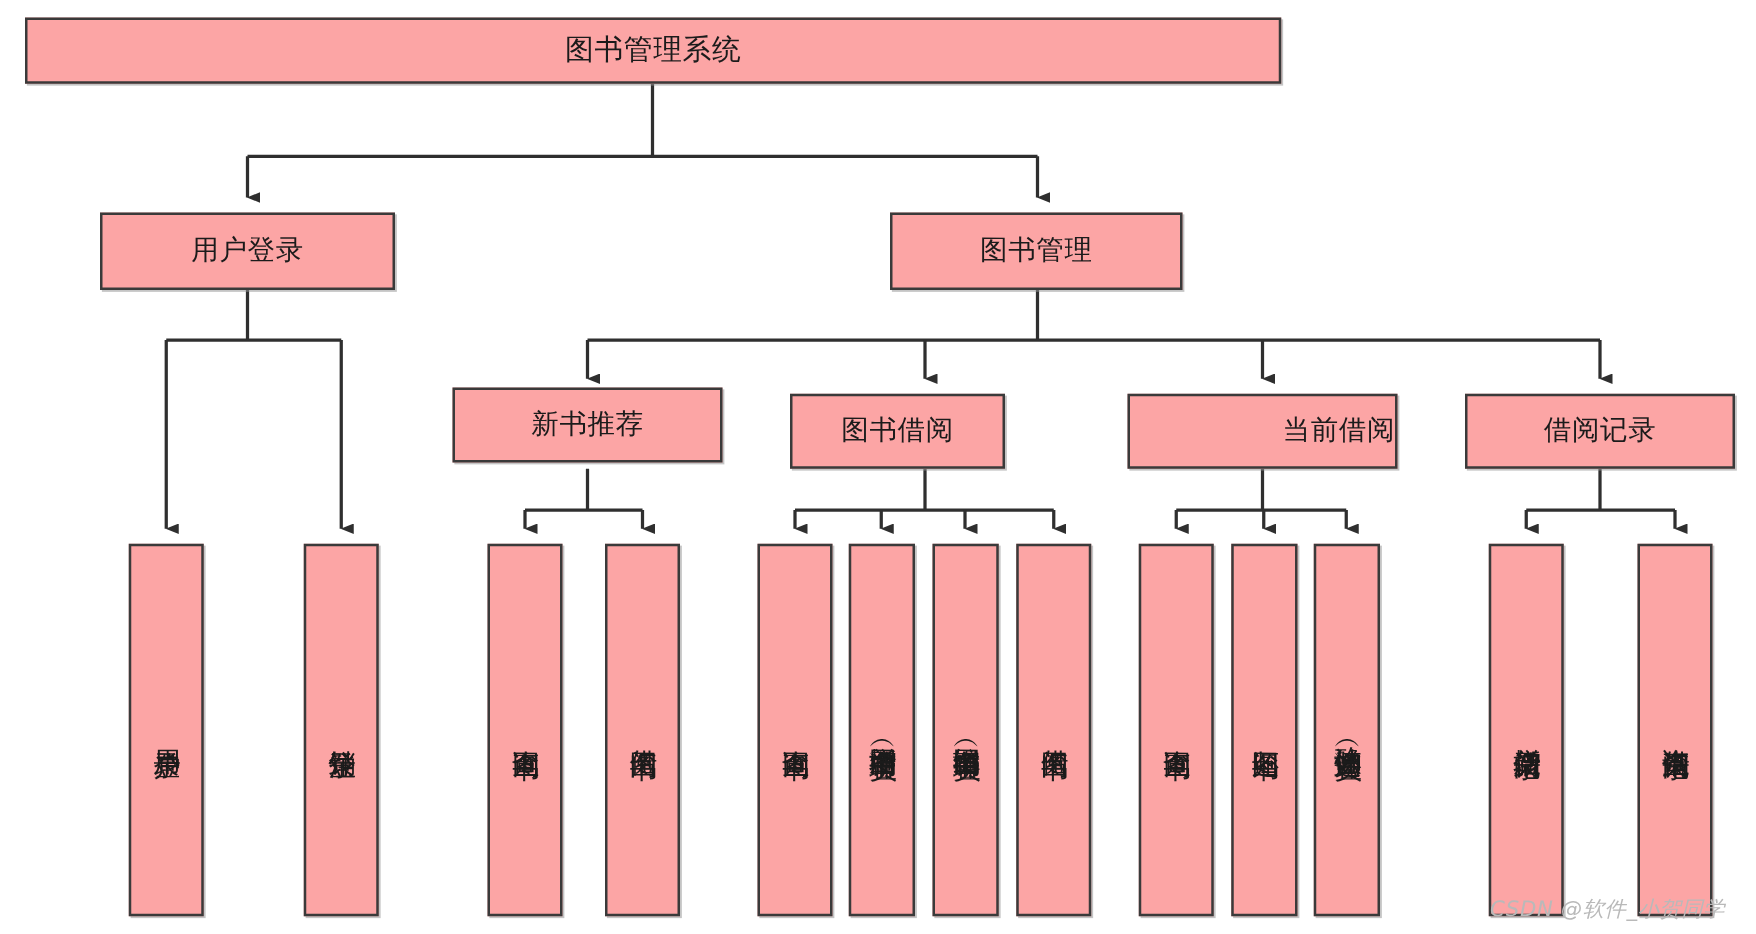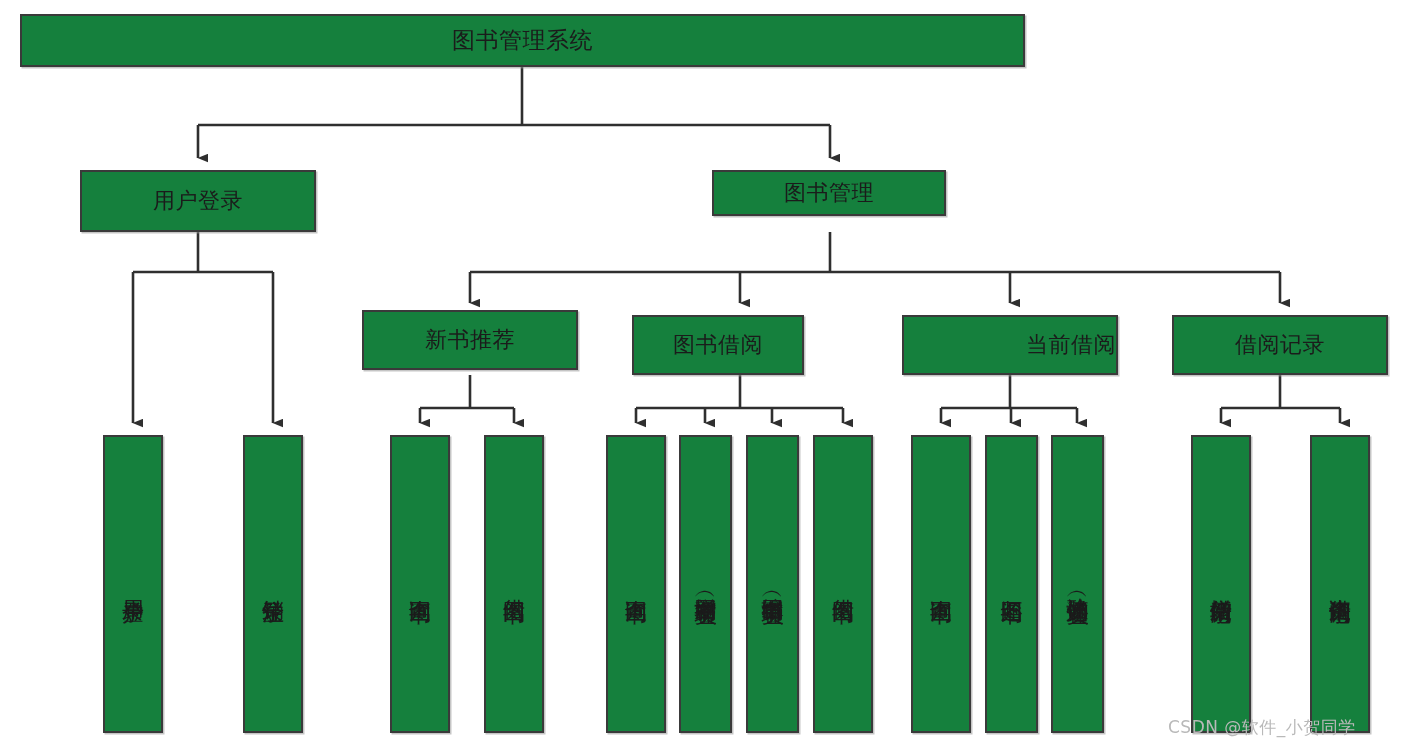--- a/index.html
+++ b/index.html
@@ -22,21 +22,21 @@
     left: 0;
     top: 0;
     width: 1405px;
     height: 747px;
     pointer-events: none;
   }
   .node {
     position: absolute;
     box-sizing: border-box;
     border: 2.5px solid #3a3a3a;
-    background: #15803d;
+    background: #fca5a5;
     display: flex;
     align-items: center;
     justify-content: center;
     color: #1b1b1b;
     box-shadow: 1.5px 1.5px 0 rgba(150,150,150,0.55);
   }
   .node .label {
     display: block;
     text-align: center;
     line-height: 1.18;
@@ -124,21 +124,21 @@
     </g>
   </svg>
 
   <div class="node root h" style="left:20px; top:14px; width:1005px; height:53px;">
     <span class="label">图书管理系统</span>
   </div>
 
   <div class="node h" style="left:80px; top:170px; width:236px; height:62px;">
     <span class="label">用户登录</span>
   </div>
-  <div class="node h" style="left:712px; top:170px; width:234px; height:46px;">
+  <div class="node h" style="left:712px; top:170px; width:234px; height:62px;">
     <span class="label">图书管理</span>
   </div>
 
   <div class="node h" style="left:362px; top:310px; width:216px; height:60px;">
     <span class="label">新书推荐</span>
   </div>
   <div class="node h" style="left:632px; top:315px; width:172px; height:60px;justify-content:center;">
     <span class="label">图书借阅</span>
   </div>
   <div class="node h" style="left:902px; top:315px; width:216px; height:60px;justify-content:flex-end;">
@@ -181,15 +181,15 @@
   <div class="node v" style="left:1051px; top:435px; width:53px; height:298px;">
     <span class="label">确认归还（管理员）</span>
   </div>
   <div class="node v" style="left:1191px; top:435px; width:60px; height:298px;">
     <span class="label">新增借阅记录</span>
   </div>
   <div class="node v" style="left:1310px; top:435px; width:60px; height:298px;">
     <span class="label">查询借阅记录</span>
   </div>
 
-  <div class="watermark" style="left:1168px; top:716px;">CSDN @软件_小贺同学</div>
+  <div class="watermark" style="left:1192px; top:716px;font-style:italic;">CSDN @软件_小贺同学</div>
 
 </div>
 
 </body></html>

